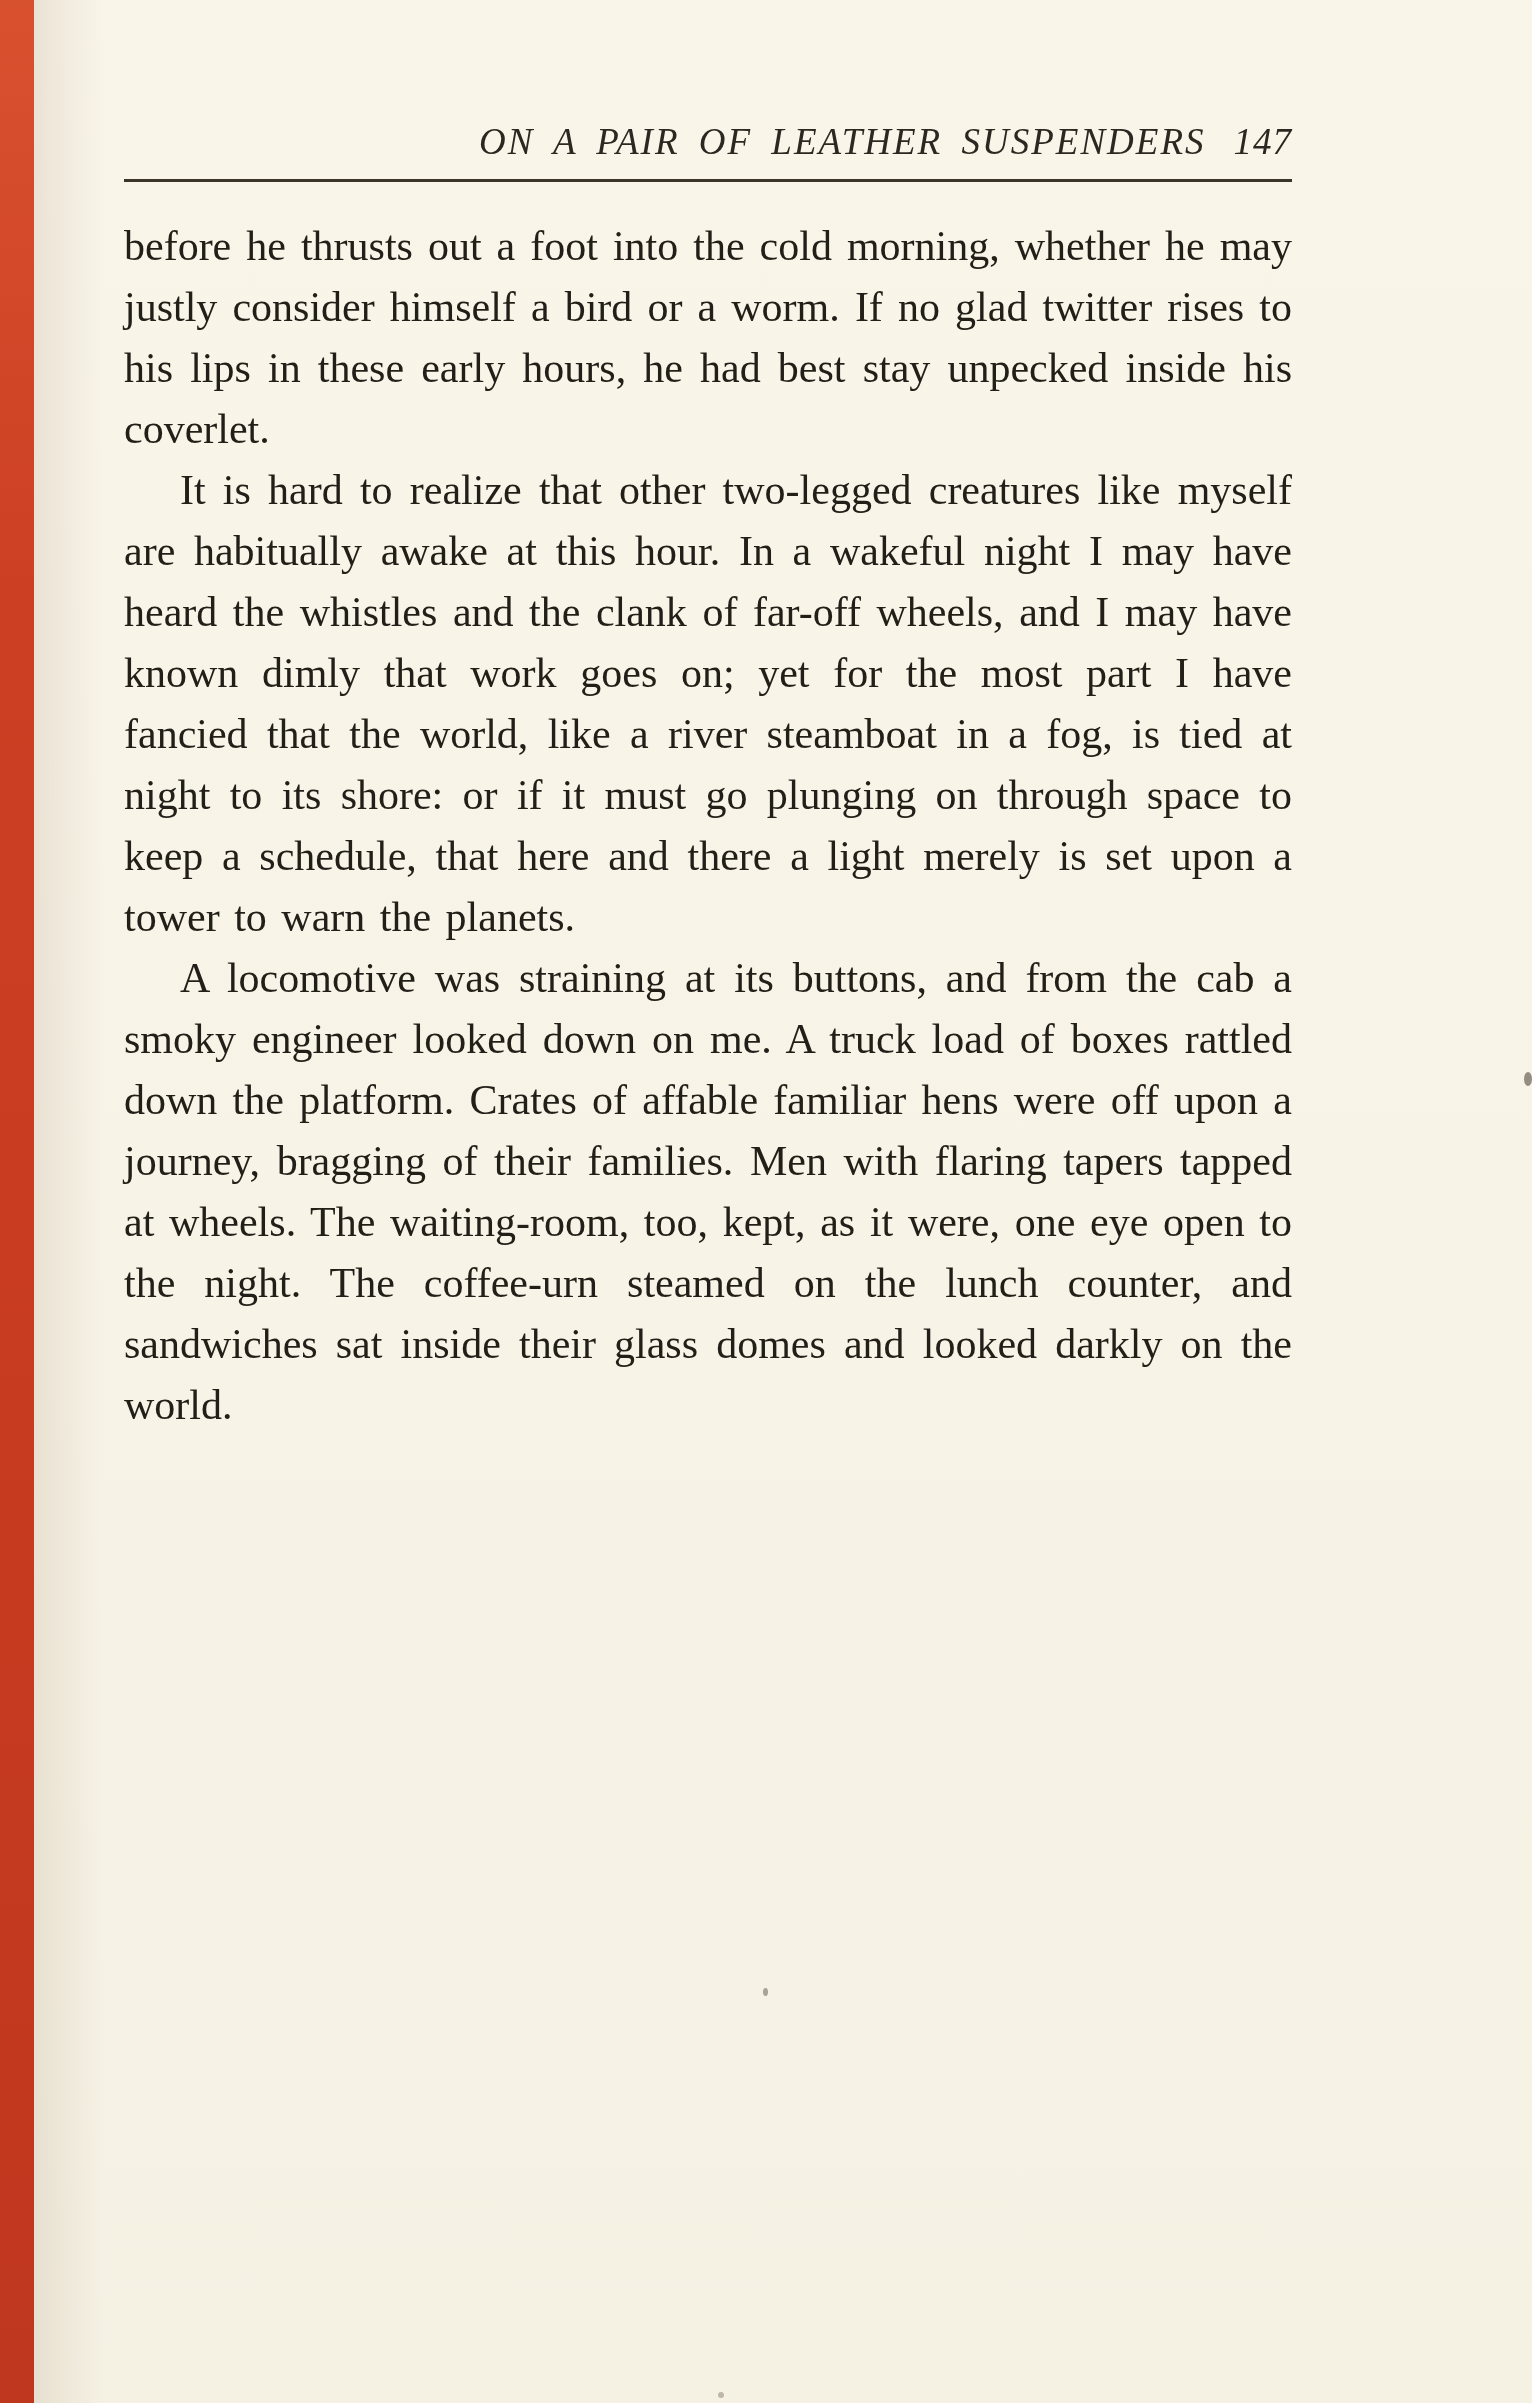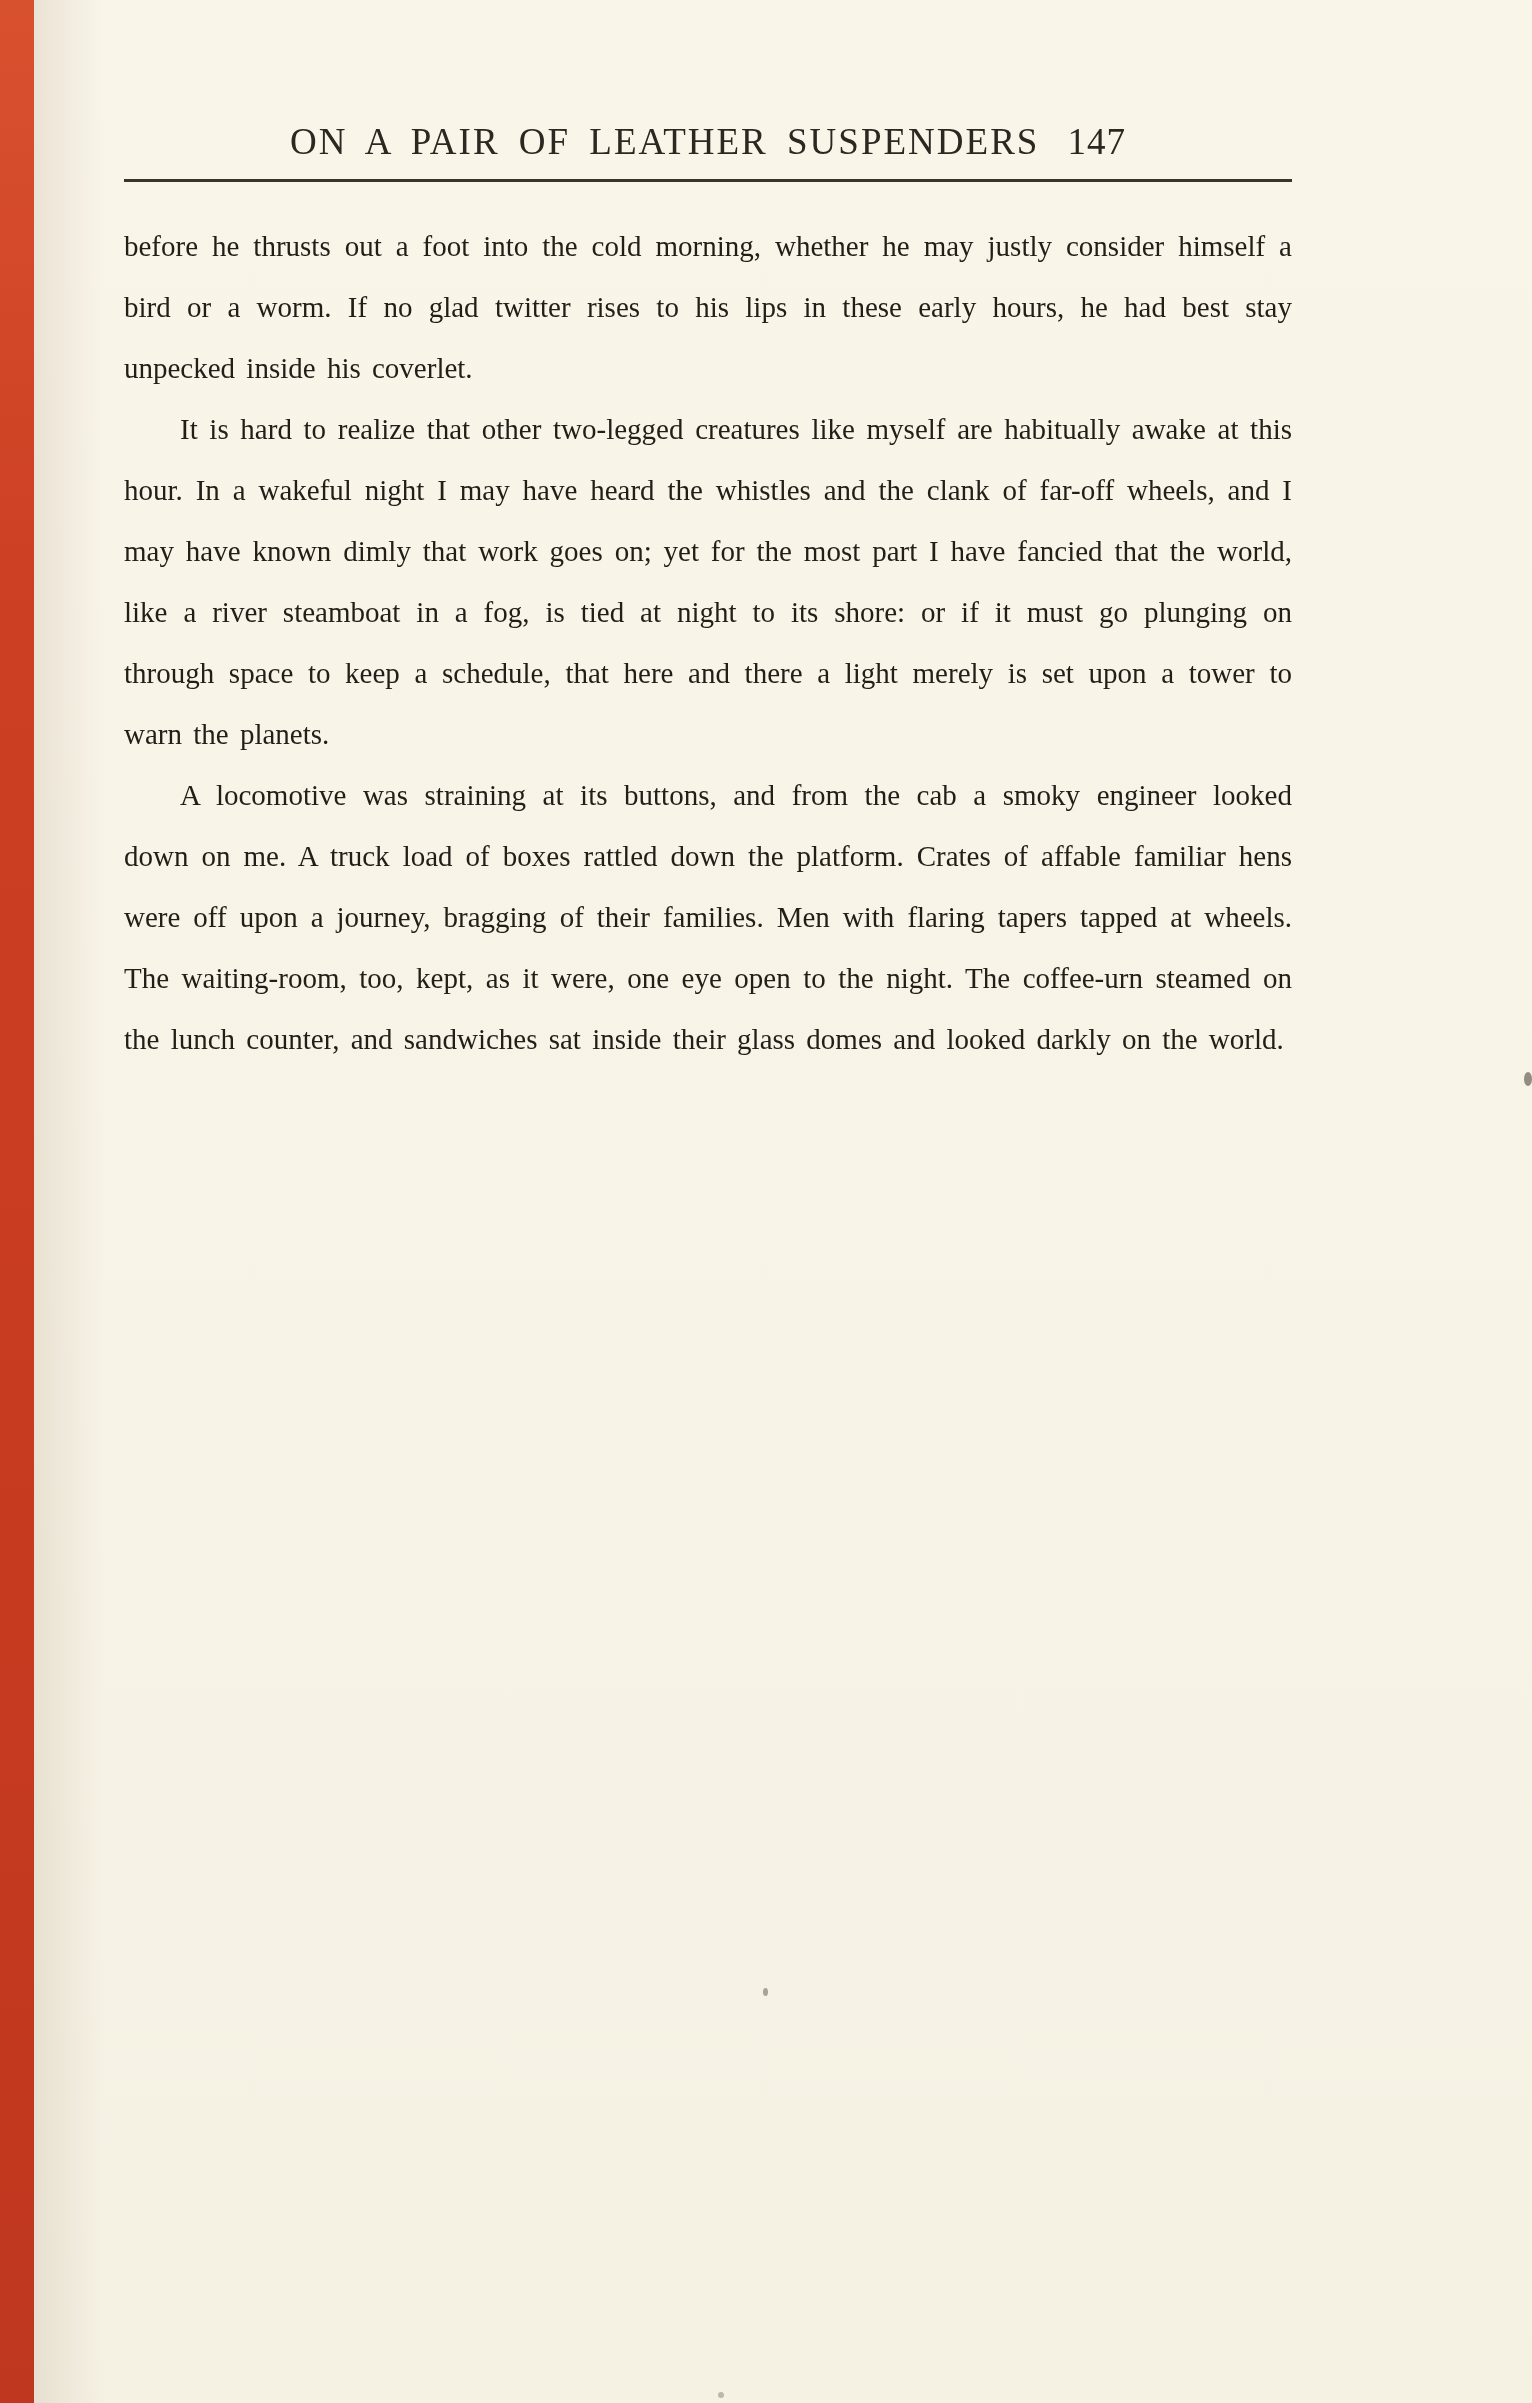--- a/index.html
+++ b/index.html
@@ -40,42 +40,43 @@
   }
 
   .page {
     position: absolute;
     left: 124px;
     top: 120px;
     width: 1168px;
   }
 
   .running-head {
-    text-align: center;
+    text-align: right;
+    font-style: italic;
     font-size: 37px;
     letter-spacing: 2px;
     word-spacing: 8px;
     color: #2c2721;
     white-space: nowrap;
   }
 
   .head-page {
     margin-left: 28px;
     letter-spacing: 1px;
   }
 
   .rule {
     margin-top: 16px;
     border-top: 3px solid #3b342b;
     height: 0;
   }
 
   .body-text {
     margin-top: 34px;
-    font-size: 29px;
+    font-size: 42px;
     line-height: 61px;
     text-align: justify;
     color: #221e18;
     word-spacing: 4px;
   }
 
   .para {
     margin: 0;
   }
 

